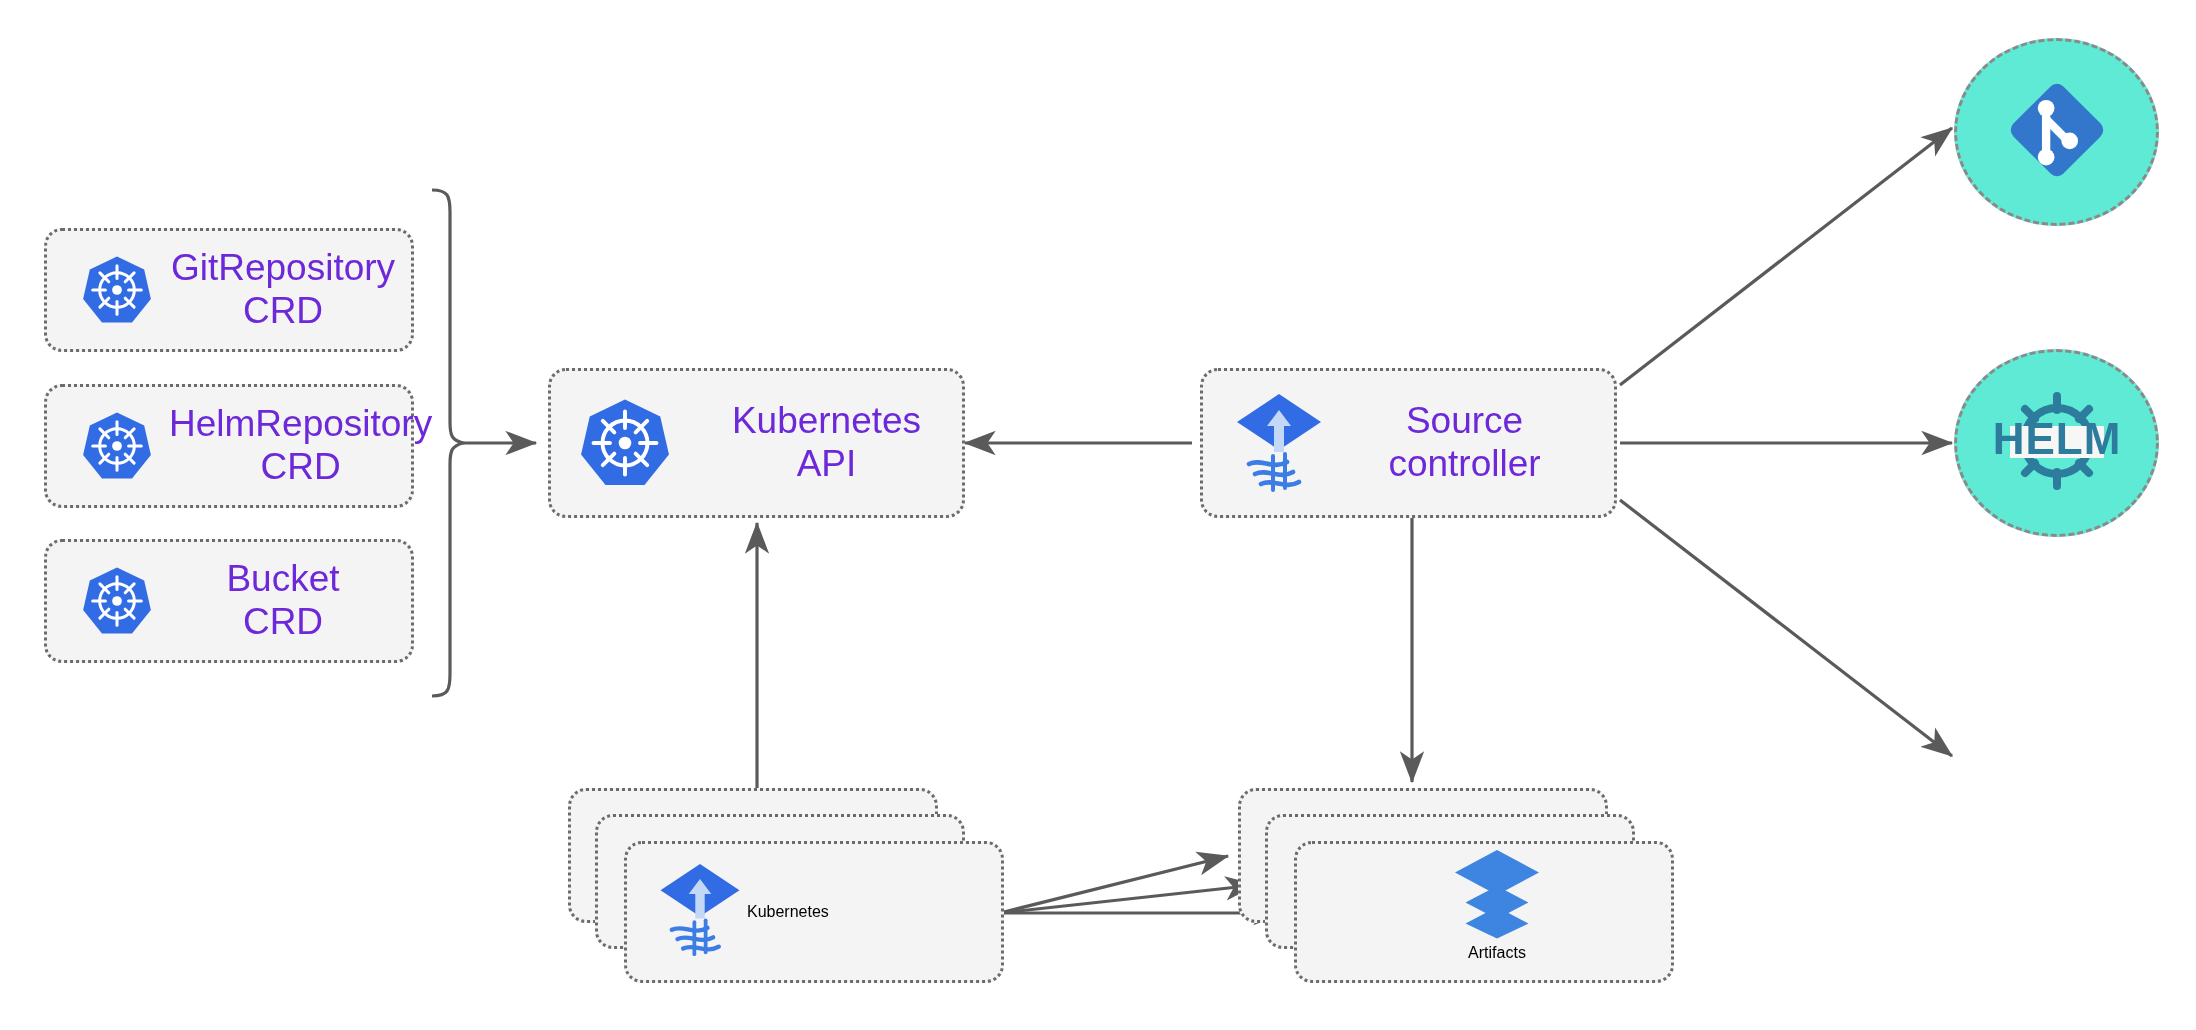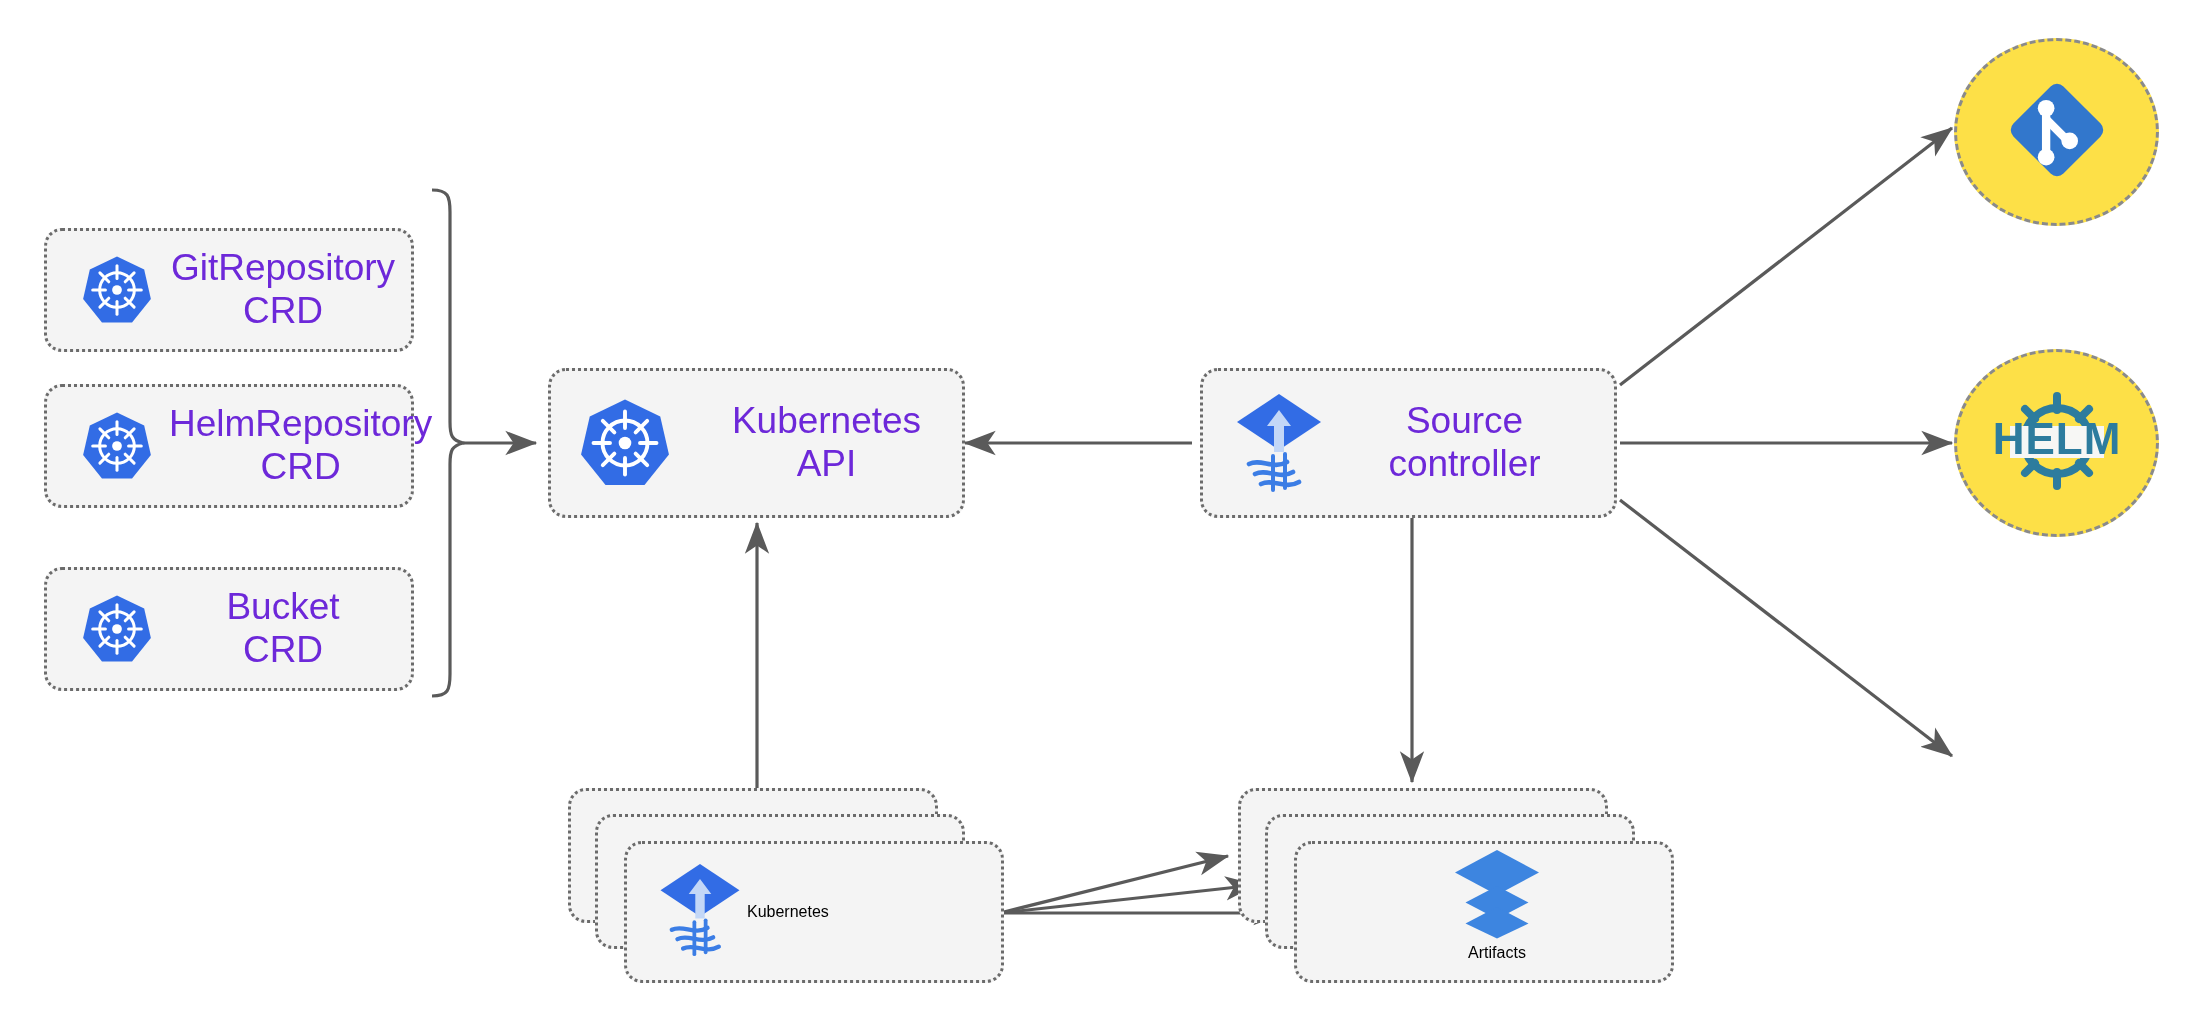--- a/index.html
+++ b/index.html
@@ -14,21 +14,21 @@
   .node .label{color:#6d28d9;font-size:37px;line-height:1.15;text-align:center;
                flex:1;padding-right:14px;}
   .node .ico{flex:0 0 auto;display:flex;align-items:center;justify-content:center;}
 
   .crd{width:370px;height:124px;padding-left:22px;}
   .crd .ico{width:96px;}
   .crd .label{padding-left:4px;}
 
   .bigbox{padding-left:26px;}
   .circle{position:absolute;box-sizing:border-box;border:3px dashed #8a8a8a;
-          border-radius:50%;background:#fde047;
+          border-radius:50%;background:#5eead4;
           display:flex;align-items:center;justify-content:center;}
 
   
   .stack{position:absolute;}
   .stack .card{position:absolute;box-sizing:border-box;background:#f4f4f4;
                border:3px dotted #6b6b6b;border-radius:18px;}
   .stack .front{display:flex;align-items:center;padding-left:26px;}
 
   .s3txt{font-weight:bold;font-size:52px;fill:#ffffff;}
   .helmtxt{font-weight:bold;font-size:44px;fill:#2d7c9e;letter-spacing:1px;}
@@ -107,21 +107,21 @@
             <line x1="39.1" y1="39.1" x2="46.8" y2="46.8"></line>
           <line x1="46.8" y1="17.2" x2="39.1" y2="24.9"></line>
             <line x1="24.9" y1="39.1" x2="17.2" y2="46.8"></line>
         </g>
         <circle cx="32" cy="32" r="4.2" fill="#fff"></circle>
       </svg>
     </span>
     <span class="label"><span>HelmRepository</span><br><span>CRD</span></span>
   </div>
 
-  <div class="node crd" style="left:44px;top:567px;">
+  <div class="node crd" style="left:44px;top:539px;">
     <span class="ico">
       <svg width="74" height="74" viewBox="0 0 64 64">
         <path d="M32 3 L55.5 14.3 L61.3 39.7 L45 60 L19 60 L2.7 39.7 L8.5 14.3 Z" fill="#326ce5"></path>
         <g stroke="#fff" stroke-width="2.6" fill="none" stroke-linecap="round">
           <circle cx="32" cy="32" r="15"></circle>
           <line x1="32" y1="11" x2="32" y2="22"></line>
             <line x1="32" y1="42" x2="32" y2="53"></line>
           <line x1="11" y1="32" x2="22" y2="32"></line>
             <line x1="42" y1="32" x2="53" y2="32"></line>
           <line x1="17.2" y1="17.2" x2="24.9" y2="24.9"></line>

